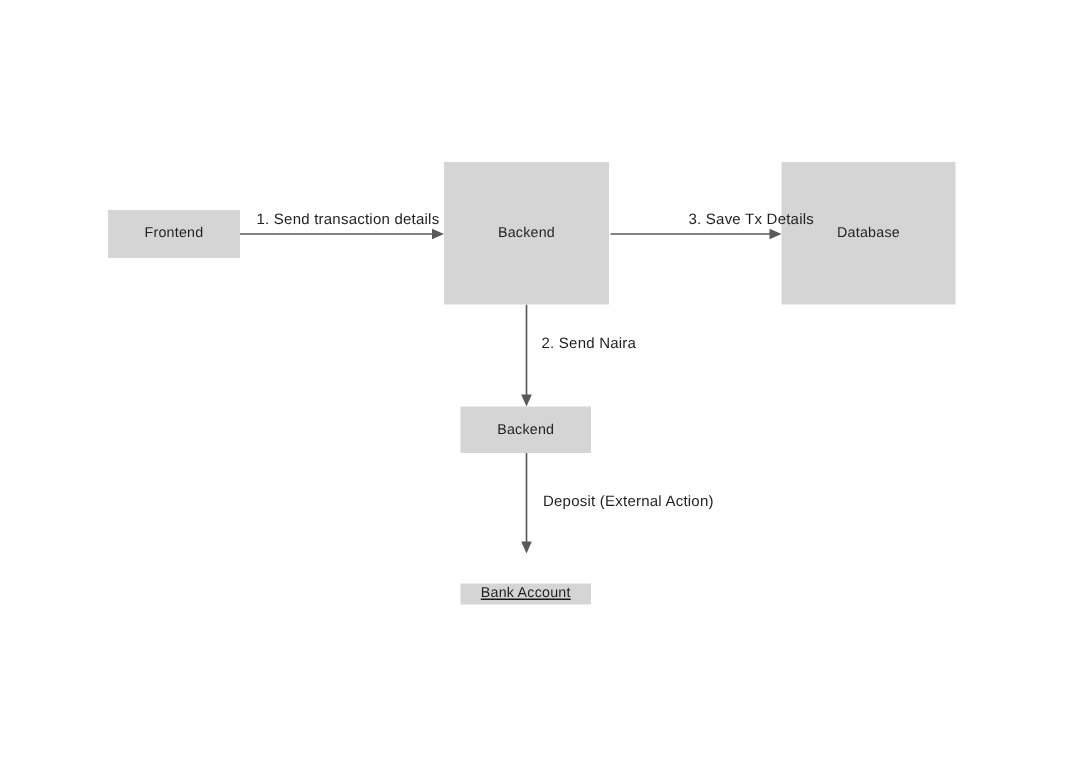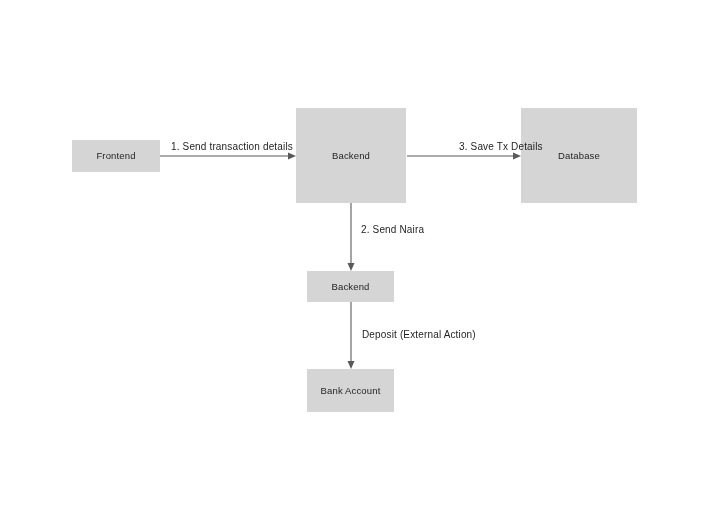--- a/index.html
+++ b/index.html
@@ -60,21 +60,21 @@
   }
   .arrow-head {
     fill: #58595b;
   }
 
   
   #node-frontend     { left: 72px;  top: 140px; width: 88px;  height: 32px; }
   #node-backend      { left: 296px; top: 108px; width: 110px; height: 95px; }
   #node-database     { left: 521px; top: 108px; width: 116px; height: 95px; }
   #node-exchange     { left: 307px; top: 271px; width: 87px;  height: 31px; }
-  #node-bank-account { left: 307px; top: 369px; width: 87px;  height: 43px; }
+  #node-bank-account { left: 307px; top: 389px; width: 87px;  height: 14px; text-decoration: underline; }
 
   
   #label-edge-1 { left: 171px; top: 141px; }
   #label-edge-3 { left: 427px; top: 141px; margin-left: 32px; }
   #label-edge-2 { left: 361px; top: 224px; }
   #label-edge-4 { left: 362px; top: 329px; }
 </style>
 </head>
 <body>
 

